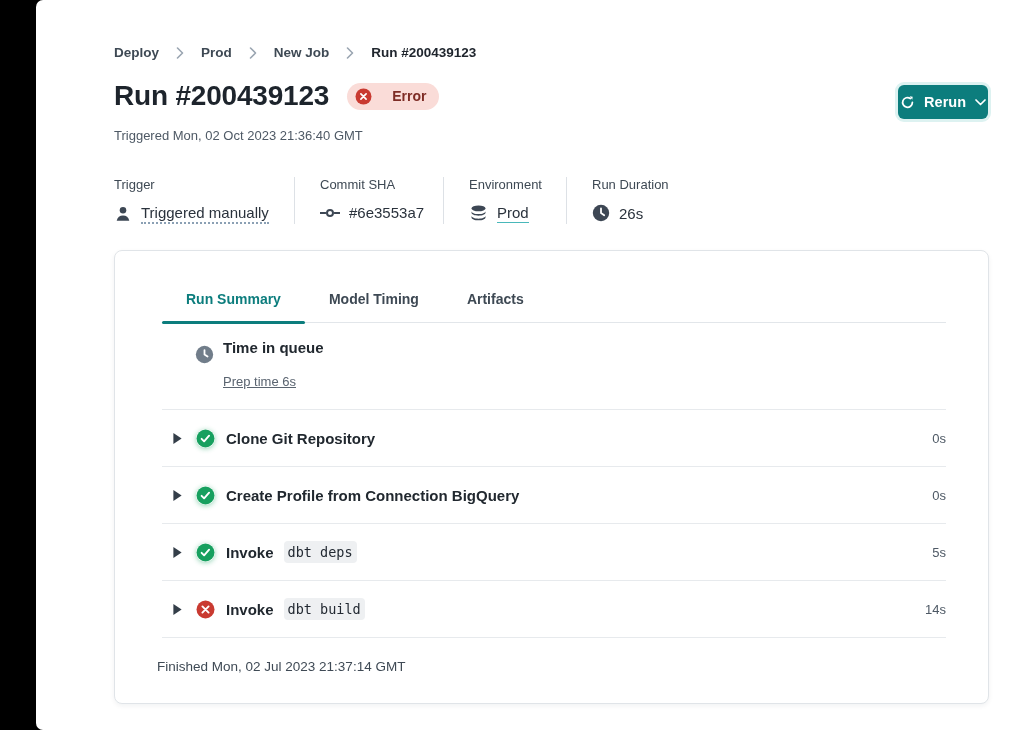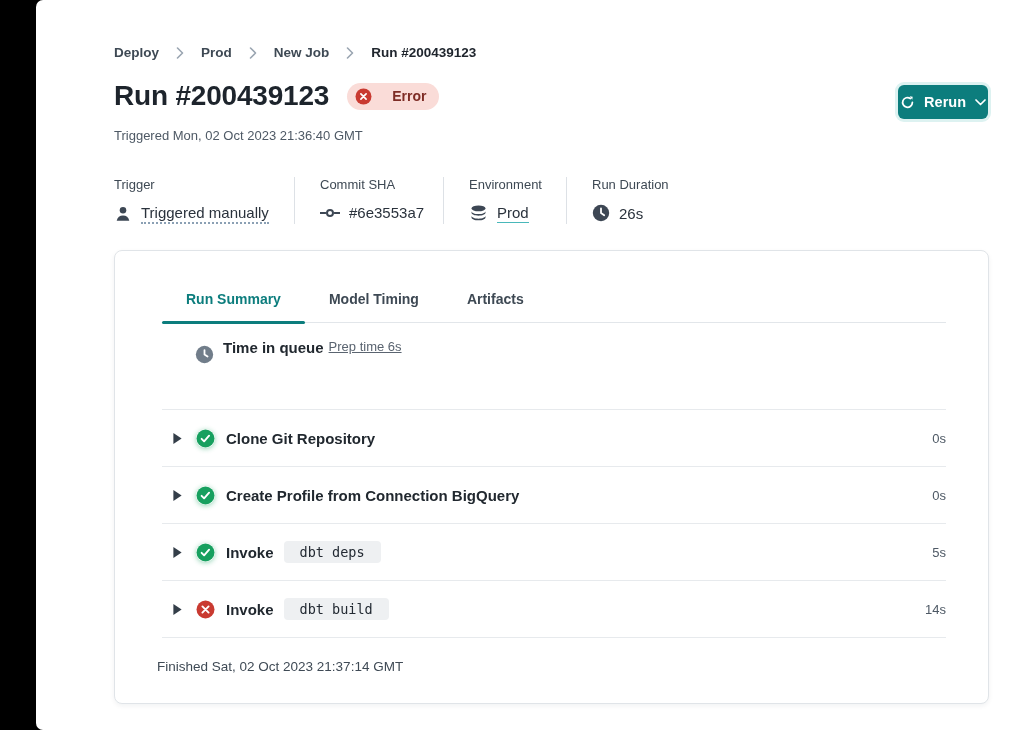--- a/index.html
+++ b/index.html
@@ -50,25 +50,25 @@
   .tab.active::after{content:"";position:absolute;left:0;right:0;bottom:-2px;height:3px;background:#0c7d7d;border-radius:2px;}
   .rows{margin:0 42px 0 47px;}
   .row{display:flex;align-items:center;border-bottom:1px solid #e7eaed;padding:0 0 0 10px;min-height:56px;}
   .row.queue{padding:16px 0 14px 33px;align-items:flex-start;}
   .caret{display:inline-flex;width:13px;margin-right:11px;cursor:pointer;}
   .status-icon{display:inline-flex;width:19px;height:19px;margin-right:11px;border-radius:50%;}
   .status-icon.success{box-shadow:0 1px 5px rgba(23,160,95,.45);}
   .step-title{font-size:15px;font-weight:700;color:#21282f;}
   .code-pill{
     font-family:"DejaVu Sans Mono","Liberation Mono",monospace;font-size:13.5px;color:#232a33;
-    background:#eef0f2;border-radius:4px;padding:3px 16px;margin-left:10px;
+    background:#eef0f2;border-radius:4px;padding:3px 4px;margin-left:10px;
   }
   .code-pill:empty{display:none;}
   .duration{margin-left:auto;font-size:13px;color:#4e5965;}
-  .queue-text{display:flex;gap:5px;margin-left:9px;}
+  .queue-text{display:flex;flex-direction:column;gap:18px;margin-left:9px;}
   .queue-title{font-size:15px;font-weight:700;color:#21282f;}
   .queue-link{font-size:13px;color:#5a6470;text-decoration:underline;cursor:pointer;width:max-content;}
   .card-footer{margin:0 42px 0 42px;padding:21px 0 0 0;font-size:13.5px;color:#3f4a55;}
 </style>
 </head>
 <body>
 
 <div class="page">
 
   <nav class="breadcrumb">
@@ -260,17 +260,17 @@
               <path d="M6.4 6.4l6.2 6.2M12.6 6.4l-6.2 6.2" stroke="#fff" stroke-width="1.9" stroke-linecap="round"></path>
             </svg>
           </span>
         <span class="step-title">Invoke</span>
         <code class="code-pill">dbt build</code>
         <span class="duration">14s</span>
       </div>
 
     </div>
 
-    <div class="card-footer">Finished Sat, 02 Oct 2023 21:37:14 GMT</div>
+    <div class="card-footer">Finished Mon, 02 Jul 2023 21:37:14 GMT</div>
 
   </div>
 
 </div>
 
 </body></html>

